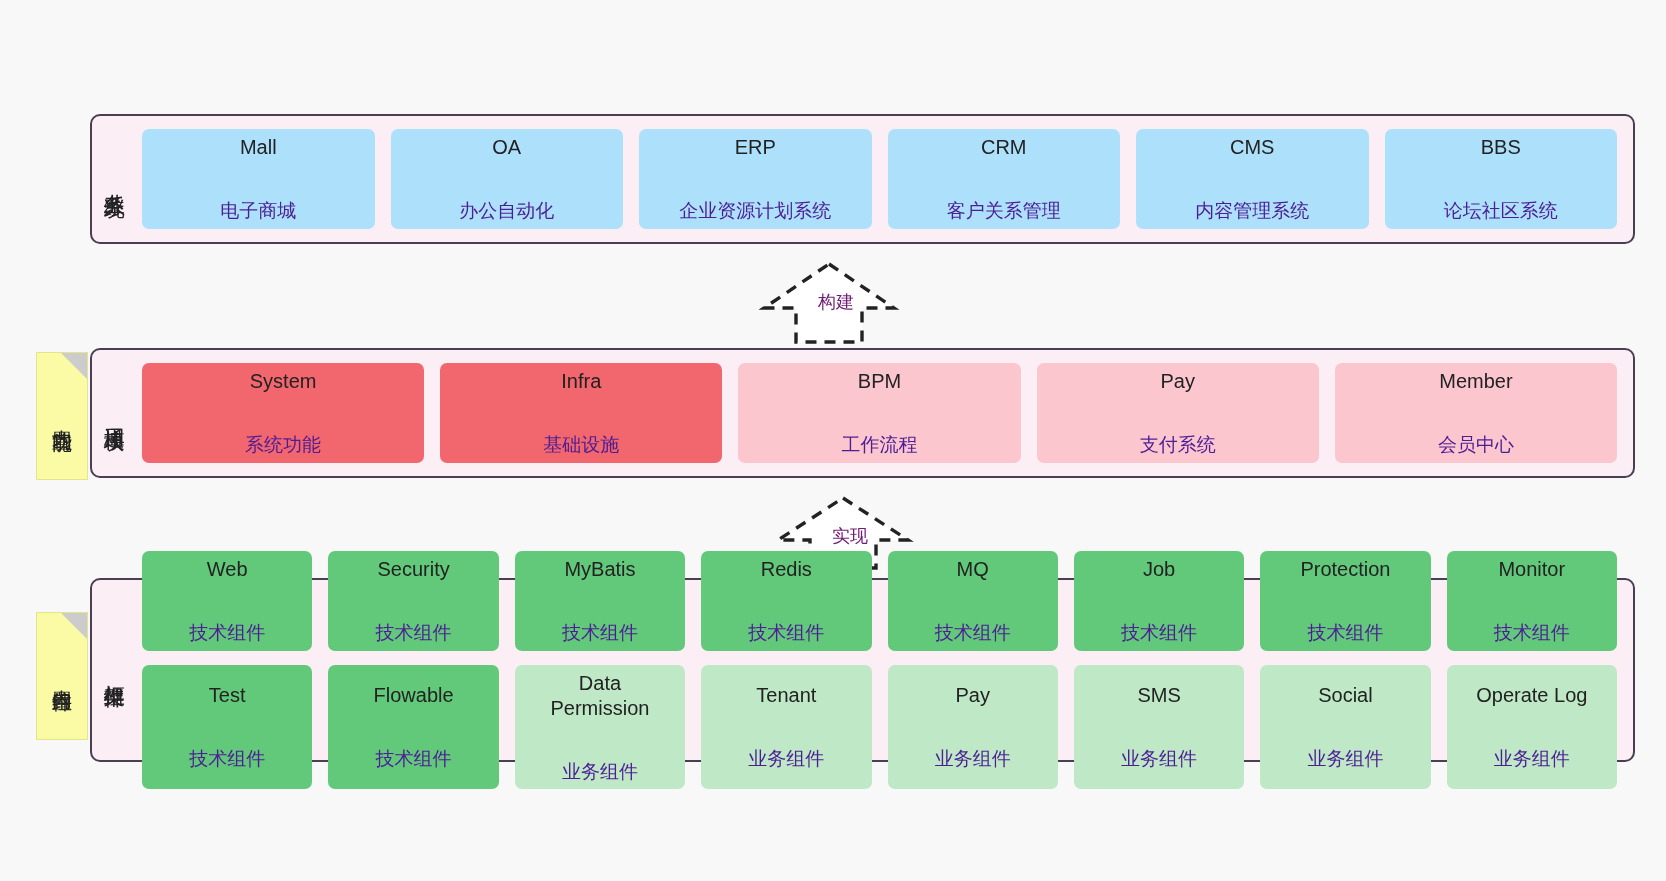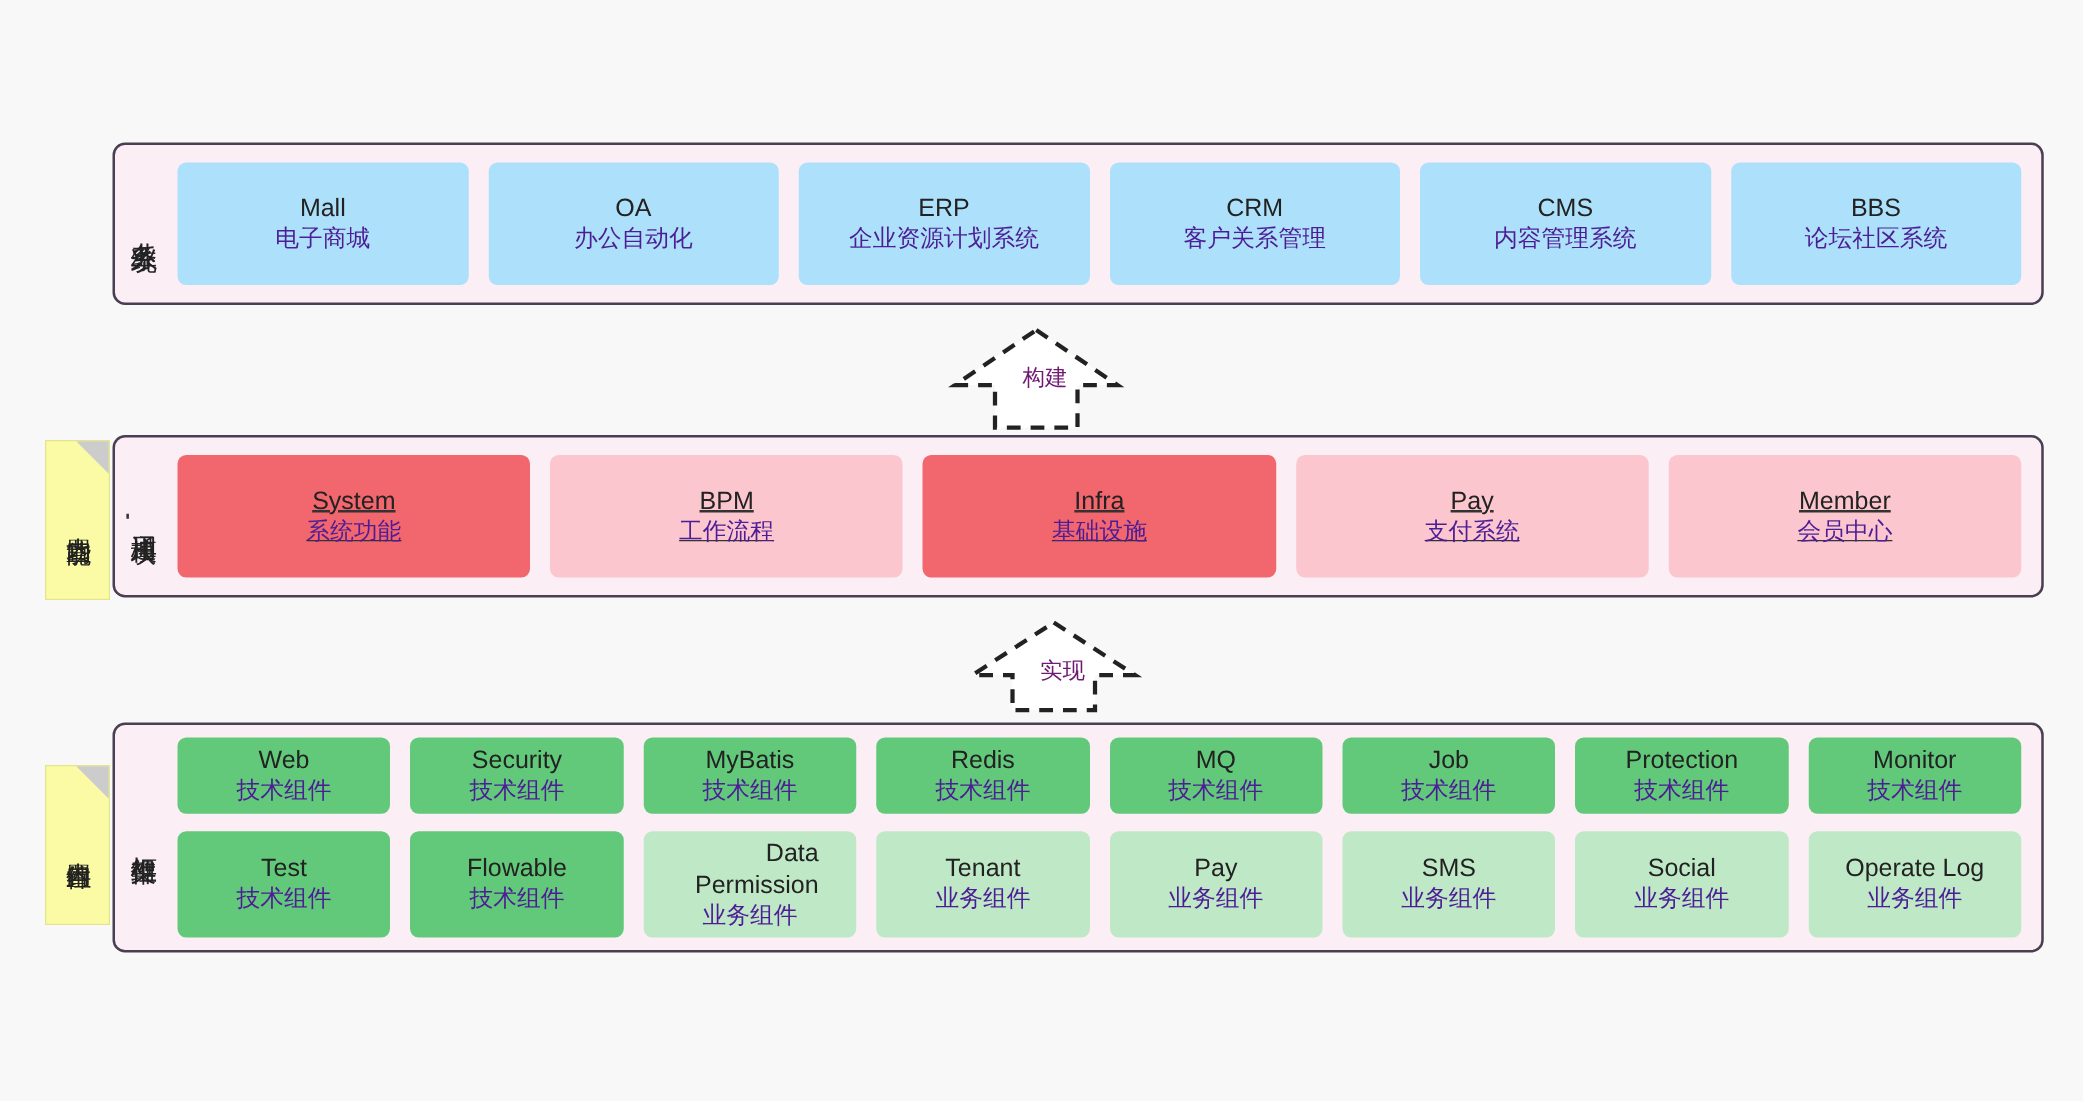--- a/index.html
+++ b/index.html
@@ -56,24 +56,25 @@
     flex: 1 1 auto;
     align-items: stretch;
   }
   .cell {
     flex: 1 1 0;
     border-radius: 7px;
     display: flex;
     flex-direction: column;
     align-items: center;
     justify-content: center;
-    text-align: right;
+    text-align: center;
     line-height: 1.25;
     padding: 6px 4px;
     box-sizing: border-box;
+    gap: 39px;
   }
   .cell .en {
     font-size: 20px;
     color: #222;
   }
   .cell .cn {
     font-size: 19px;
     color: #4c1d95;
   }
 
@@ -166,35 +167,35 @@
     <path d="M 71 6 L 136 50 L 104 50 L 104 84 L 38 84 L 38 50 L 6 50 Z" fill="#ffffff" stroke="#222222" stroke-width="3.4" stroke-dasharray="11,8" stroke-linejoin="miter"></path>
   </svg>
 </div>
 <div class="arrow-label" style="left:818px; top:290px;">构建</div>
 
 <div class="note" style="left:36px; top:352px; width:52px; height:128px;">
   <span class="fold"></span>
   <span>内置功能</span>
 </div>
 
-<div class="layer" id="layer-1" style="left:90px; top:348px; width:1545px; height:130px;text-decoration:underline;">
+<div class="layer" id="layer-1" style="left:90px; top:348px; width:1545px; height:130px;">
   <div class="layer-title">通用模块</div>
   <div class="layer-body">
     <div class="row">
       <div class="cell c-red">
         <span class="en">System</span>
         <span class="cn">系统功能</span>
       </div>
+      <div class="cell c-red">
+        <span class="en">Infra</span>
+        <span class="cn">基础设施</span>
+      </div>
       <div class="cell c-pink">
         <span class="en">BPM</span>
         <span class="cn">工作流程</span>
-      </div>
-      <div class="cell c-red">
-        <span class="en">Infra</span>
-        <span class="cn">基础设施</span>
       </div>
       <div class="cell c-pink">
         <span class="en">Pay</span>
         <span class="cn">支付系统</span>
       </div>
       <div class="cell c-pink">
         <span class="en">Member</span>
         <span class="cn">会员中心</span>
       </div>
     </div>

